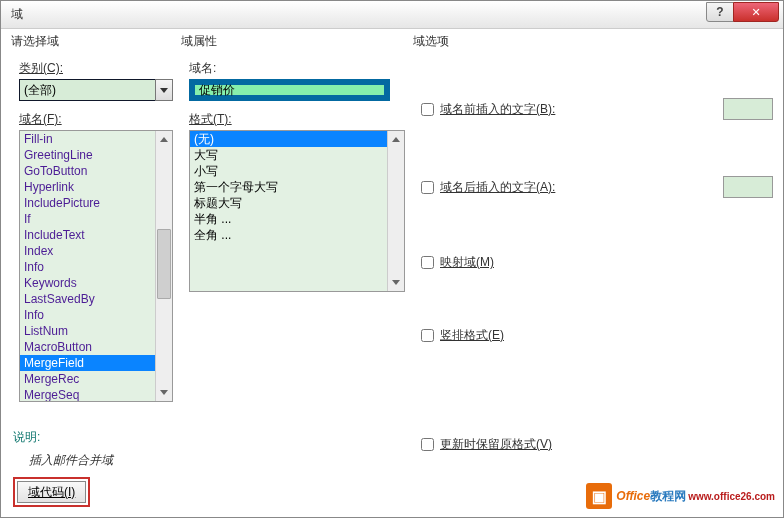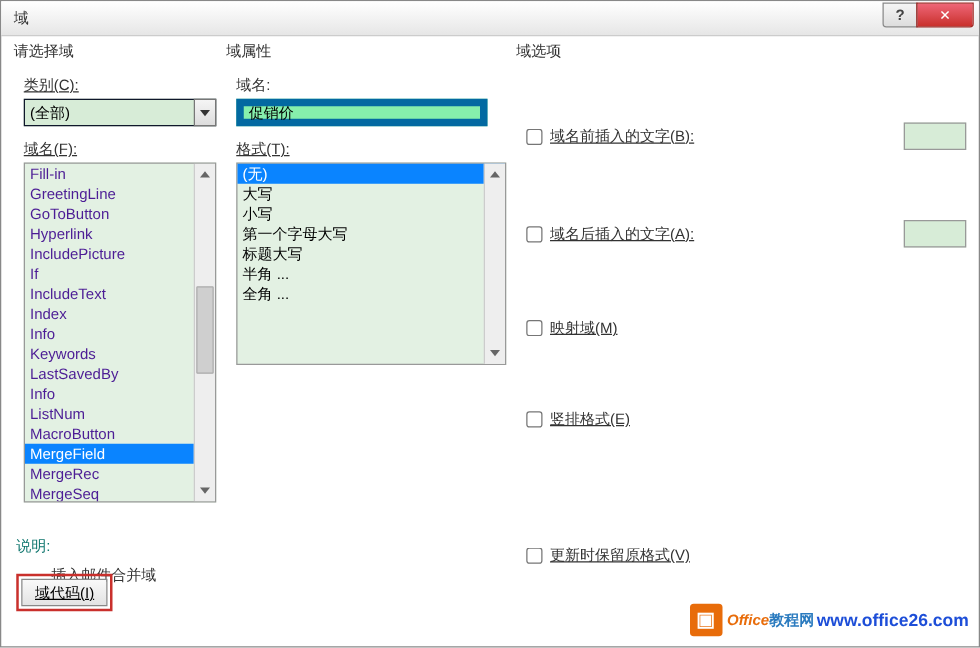--- a/index.html
+++ b/index.html
@@ -40,28 +40,28 @@
 .fmtbox{margin:0 8px;border:1px solid #999;background:#e3f1e3;height:162px;position:relative;}
 .fmtbox ul{list-style:none;}
 .fmtbox li{padding:0 4px;height:16px;line-height:16px;}
 .fmtbox li.sel{background:#0a84ff;color:#fff;}
 .check-row{display:flex;align-items:center;margin:6px 0 14px 8px;}
 .check-row input[type=checkbox]{margin-right:6px;width:13px;height:13px;}
 .check-row label{color:#333;}
 .textinput{width:50px;height:22px;border:1px solid #999;background:#d7ecd7;}
 .desc-block{position:absolute;left:12px;bottom:48px;}
 .desc-label{color:#0f766e;}
-.desc-text{margin:6px 0 0 28px;color:#333;}
-.codebtn{position:absolute;left:12px;bottom:28px;border:2px solid #c9302c;padding:2px;}
+.desc-text{margin:6px 0 0 16px;color:#333;font-style:italic;}
+.codebtn{position:absolute;left:12px;bottom:10px;border:2px solid #c9302c;padding:2px;}
 .codebtn button{height:22px;padding:0 10px;border:1px solid #888;background:linear-gradient(#f9f9f9,#e3e3e3);}
 .watermark{position:absolute;right:8px;bottom:8px;display:flex;align-items:center;font-size:18px;font-weight:bold;}
 .wm-logo{width:26px;height:26px;background:#e86c0a;display:flex;align-items:center;justify-content:center;color:#fff;font-size:16px;margin-right:4px;border-radius:3px;}
 .wm1{color:#e86c0a;font-style:italic;}
 .wm2{color:#2b7bbf;}
-.wm3{color:#1d4ed8;font-size:14px;margin-left:2px;}
+.wm3{color:#b91c1c;font-size:10px;margin-left:2px;}
 .u{text-decoration:underline;}
 </style>
 </head>
 <body>
 
 <div class="window">
   <div class="titlebar">
     <span class="title">域</span>
     <div class="winbtns">
       <div class="winbtn help"></div>

